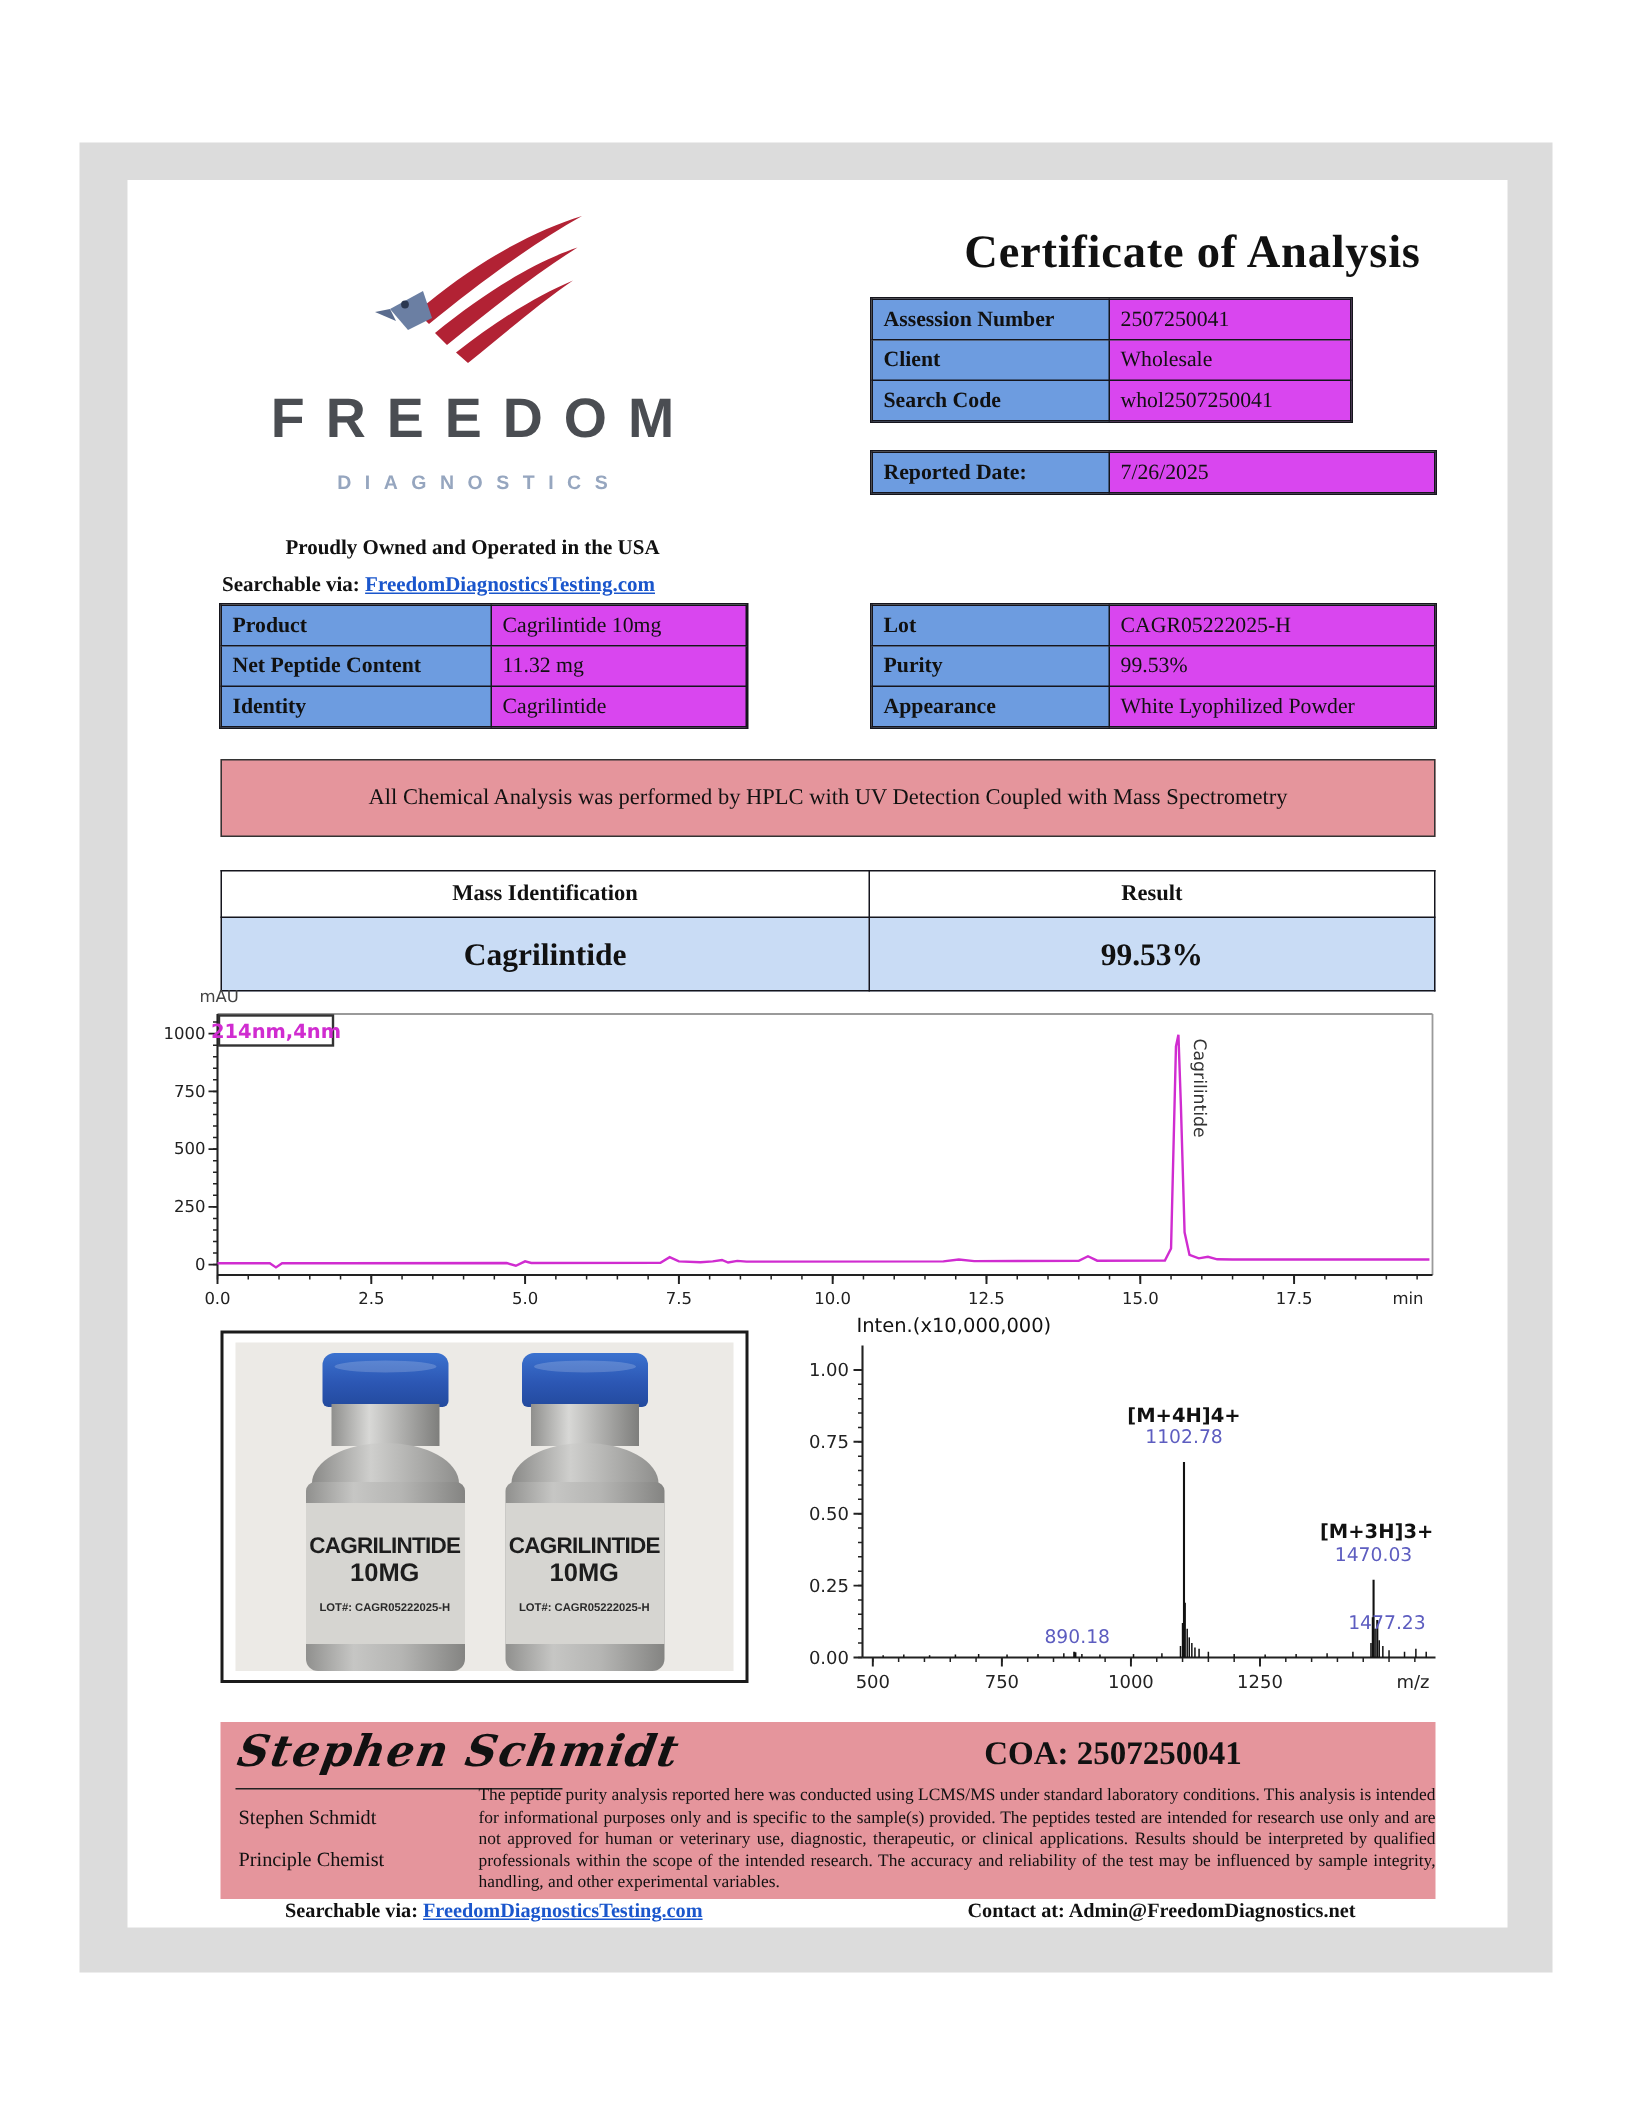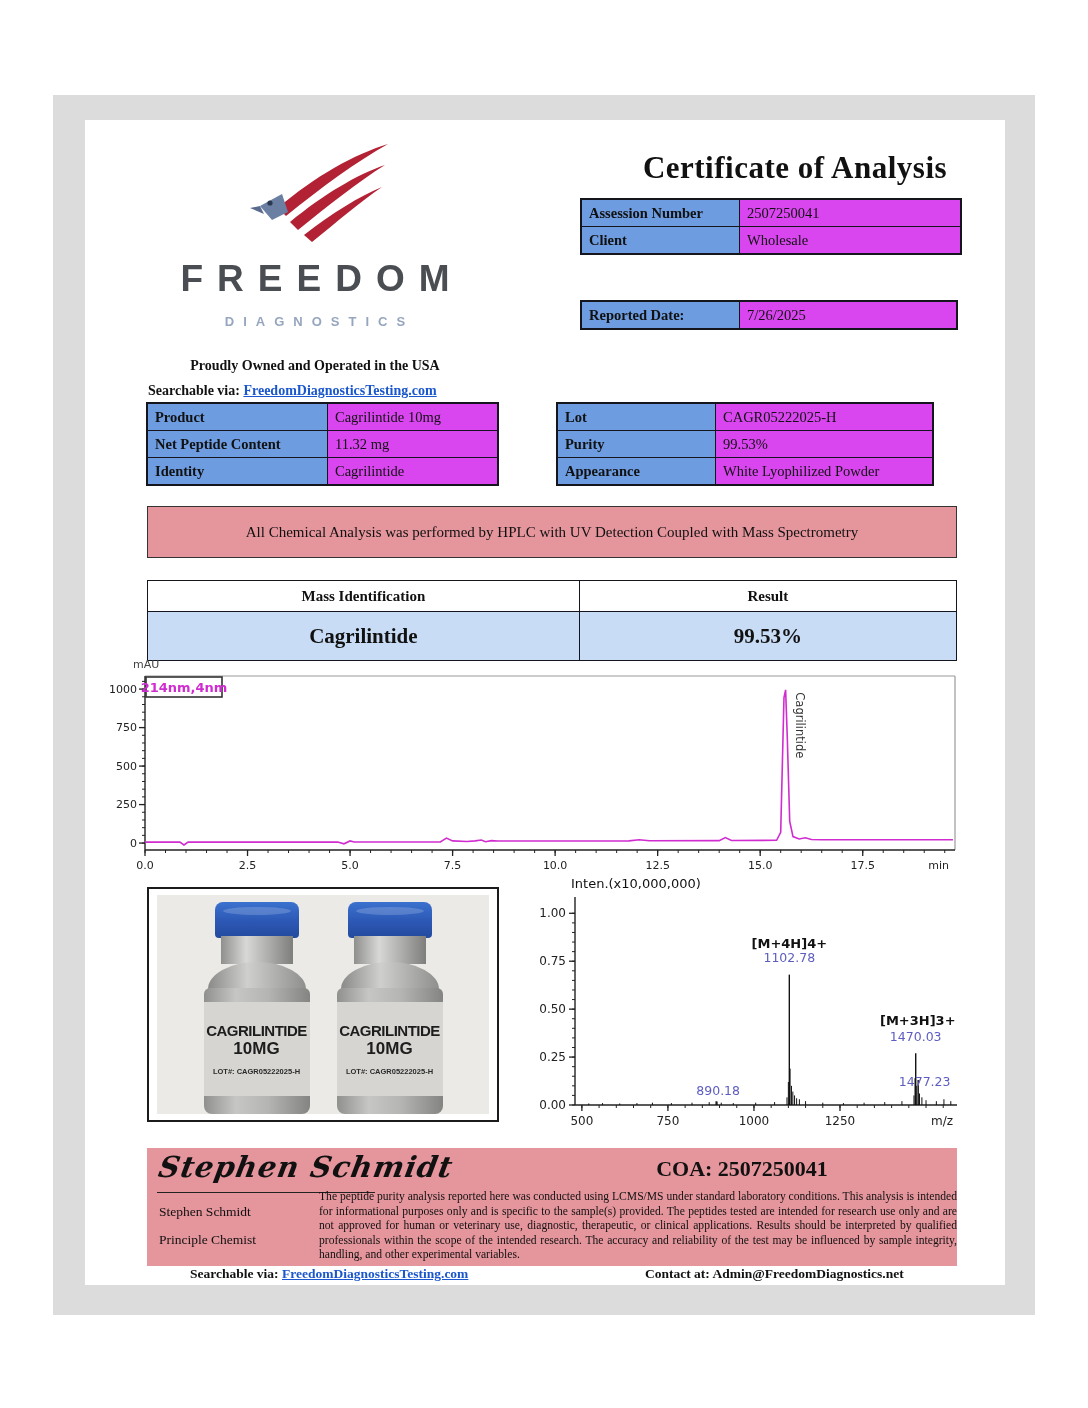--- a/index.html
+++ b/index.html
@@ -21,27 +21,27 @@
   a.doc-link{color:#1a56cc;text-decoration:underline;font-weight:bold;cursor:pointer;}
 
   .doc-title{position:absolute;left:500px;top:30px;width:420px;text-align:center;
              font-weight:bold;font-size:31px;letter-spacing:0.5px;}
 
   
   .kv-table{position:absolute;border-collapse:collapse;table-layout:fixed;}
   .kv-table td{border:1.6px solid #15151d;font-size:14.5px;padding:2px 7px;height:22px;}
   .kv-table td.k{background:#6d9ce0;font-weight:bold;}
   .kv-table td.v{background:#d946ef;}
-  .t-info{left:496px;top:79px;width:380px;}
+  .t-info{left:496px;top:79px;width:320px;}
   .t-info td.k{width:143px;}
   .t-dates{left:496px;top:181px;width:376px;}
   .t-dates td.k{width:143px;}
   .t-prod{left:62px;top:283px;width:351px;}
   .t-prod td.k{width:165px;}
-  .t-lot{left:472px;top:283px;width:376px;}
+  .t-lot{left:496px;top:283px;width:376px;}
   .t-lot td.k{width:143px;}
   .kv-table{outline:1px solid #15151d;}
 
   .banner{position:absolute;left:62px;top:386px;width:810px;height:52px;background:#e5959c;
           border:1.6px solid #333;box-sizing:border-box;display:flex;align-items:center;
           justify-content:center;font-weight:normal;font-size:15px;text-align:center;}
 
   .mass-table{position:absolute;left:62px;top:460px;width:810px;border-collapse:collapse;table-layout:fixed;}
   .mass-table td{border:1.8px solid #15151d;text-align:center;}
   .mass-table .hdr td{background:#ffffff;font-weight:bold;font-size:15px;height:28px;}
@@ -118,20 +118,24 @@
 
     <table class="kv-table t-info">
       <tbody>
           <tr>
         <td class="k">Assession Number</td>
         <td class="v">2507250041</td>
           </tr>
       <tr>
         <td class="k">Client</td>
         <td class="v">Wholesale</td>
+          </tr>
+      <tr>
+        <td class="k">Search Code</td>
+        <td class="v">whol2507250041</td>
           </tr>
     </tbody>
       </table>
 
     <table class="kv-table t-dates">
       <tbody>
       <tr>
         <td class="k">Reported Date:</td>
         <td class="v">7/26/2025</td>
           </tr>

